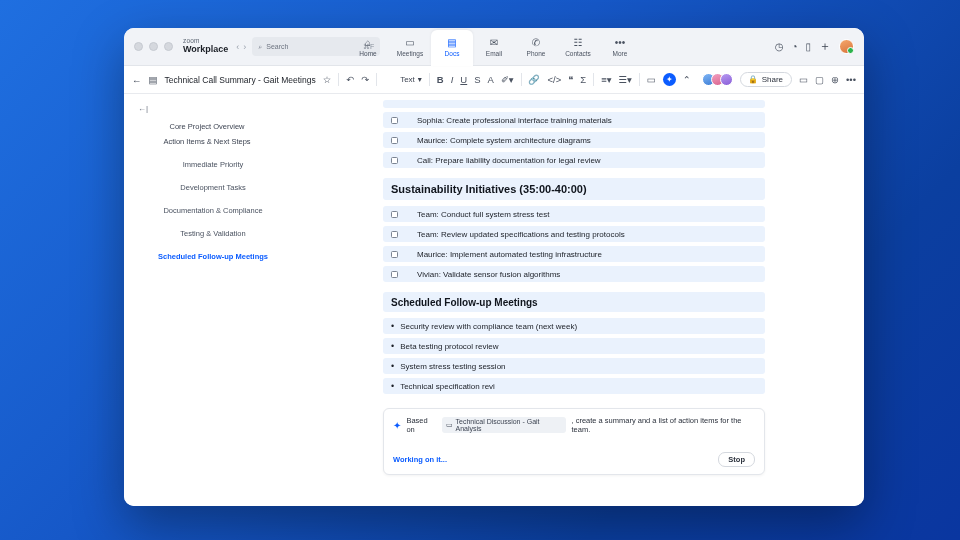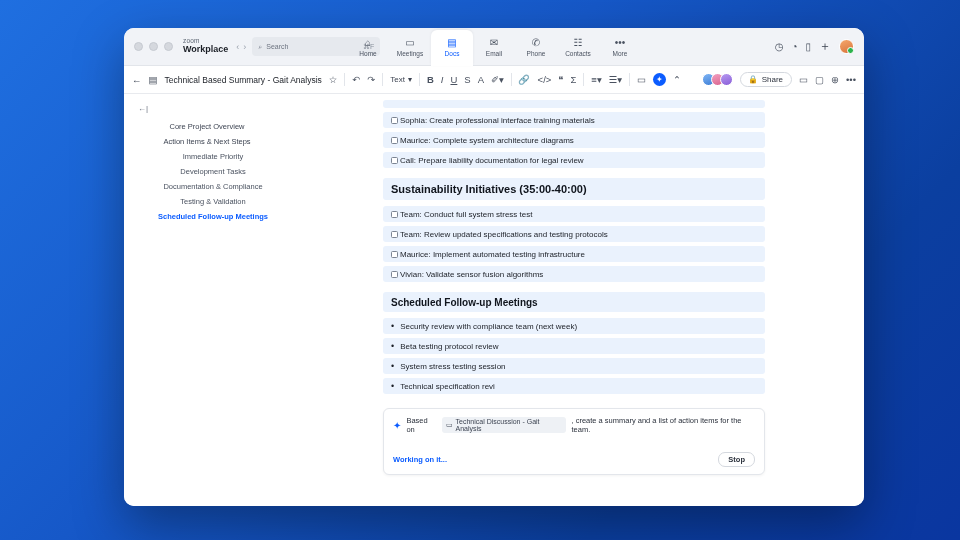--- a/index.html
+++ b/index.html
@@ -90,21 +90,21 @@
     border-bottom: 1px solid #e8eaee;
     display: flex; align-items: center;
     padding: 0 8px; gap: 7px;
     background: #fff;
     flex: 0 0 28px;
     font-size: 9px; color: #3d4452;
   }
   .doc-title { font-size: 8.5px; color: #1b1f26; font-weight: 500; }
   .sep { width: 1px; height: 13px; background: #e2e5ea; }
   .ti { color: #4a5260; font-size: 9.5px; cursor: default; }
-  .text-dd { display: flex; align-items: center; gap: 3px; font-size: 8px; color: #3d4452; }
+  .text-dd { display: flex; align-items: center; gap: 3px; font-size: 8px; color: #3d4452; margin-left: 16px; }
   .round-btn {
     width: 13px; height: 13px; border-radius: 50%;
     background: #0b5cff; color: #fff; font-size: 8px;
     display: flex; align-items: center; justify-content: center;
   }
   .tb2-right { margin-left: auto; display: flex; align-items: center; gap: 7px; }
   .faces { display: flex; }
   .face { width: 13px; height: 13px; border-radius: 50%; border: 1.5px solid #fff; margin-left: -4px; }
   .face:first-child { margin-left: 0; }
   .f1 { background: linear-gradient(160deg,#7fb5f5,#3f7fd6); }
@@ -119,39 +119,39 @@
   
   .body { flex: 1; display: flex; min-height: 0; background: #fff; }
 
   
   .outline {
     width: 160px; padding: 10px 8px 10px 14px;
     font-size: 7.5px; color: #3d4452; flex: 0 0 160px;
   }
   .outline .collapse { color: #6b7280; font-size: 8px; margin-bottom: 6px; }
   .ol-item { padding: 3px 0; color: #3d4452; line-height: 1.2; text-align: center; }
-  .ol-item.lvl2 { padding-left: 12px; font-size: 7.5px; color: #4a5260; }
+  .ol-item.lvl2 { padding-left: 12px; font-size: 7.5px; color: #4a5260; margin-top: 8px; }
   .ol-item.active { color: #0b5cff; font-weight: bold; }
 
   
   .canvas { flex: 1; position: relative; overflow: hidden; padding-top: 6px; }
   .doc { width: 382px; margin: 0 auto; }
 
   .row-partial {
     height: 8px; background: #eaf2fd; border-radius: 3px; margin-bottom: 4px;
   }
   .task {
     background: #eaf2fd;
     border-radius: 3px;
     height: 16px;
     display: flex; align-items: center;
     padding: 0 8px;
     margin-bottom: 4px;
     font-size: 8px; color: #1b1f26;
-    gap: 2px;
+    gap: 19px;
   }
   .cb {
     width: 7px; height: 7px; border: 1px solid #7b8493; border-radius: 1.5px; background: #fff;
     flex: 0 0 7px;
   }
   .heading {
     background: #eaf2fd; border-radius: 3px;
     height: 22px; display: flex; align-items: center;
     padding: 0 8px; margin: 10px 0 6px;
     font-size: 11px; font-weight: bold; color: #10151d;
@@ -249,21 +249,21 @@
       <span>◔</span>
       <span>▯</span>
       <span class="plus-btn">＋</span>
       <span class="avatar-sm"></span>
     </div>
   </div>
 
   <div class="doctoolbar">
     <span class="ti">←</span>
     <span class="ti">▤</span>
-    <span class="doc-title">Technical Based Summary - Gait Analysis</span>
+    <span class="doc-title">Technical Call Summary - Gait Meetings</span>
     <span class="ti">☆</span>
     <span class="sep"></span>
     <span class="ti">↶</span>
     <span class="ti">↷</span>
     <span class="sep"></span>
     <span class="text-dd">
       <span>Text</span>
       <span>▾</span>
     </span>
     <span class="sep"></span>

